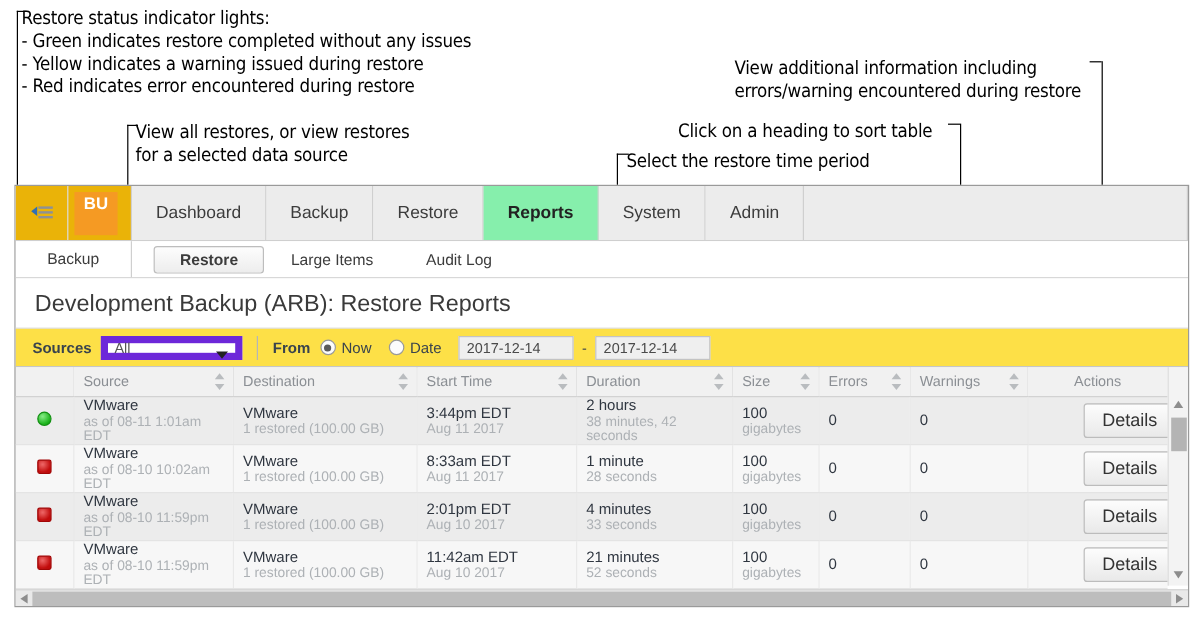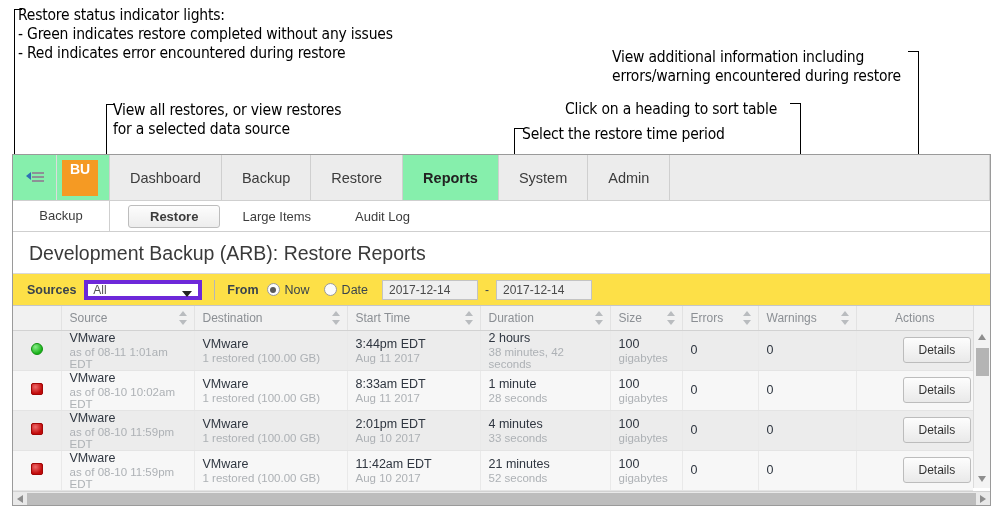--- a/index.html
+++ b/index.html
@@ -53,21 +53,21 @@
     background: #ececec;
     border-bottom: 1px solid #cfcfcf;
     box-sizing: border-box;
   }
   .nav-left {
     display: flex;
     align-items: center;
     width: 97px;
     border-right: 1px solid #cfcfcf;
     box-sizing: border-box;
-    background: #86efac;
+    background: #eab308;
     height: 100%;
   }
   .collapse-btn {
     width: 44px;
     display: flex;
     align-items: center;
     justify-content: center;
     height: 100%;
     border-right: 1px solid #dcdcdc;
     box-sizing: border-box;
@@ -176,21 +176,21 @@
     font-weight: bold;
     color: #39434d;
     font-size: 12.5px;
     margin-right: 8px;
   }
   .sel-wrap {
     position: relative;
     width: 118px;
     height: 20px;
     background: #fff;
-    border: 4px solid #6d28d9;
+    border: 6px solid #6d28d9;
     box-sizing: border-box;
     display: flex;
     align-items: center;
     padding-left: 5px;
     font-size: 12px;
     color: #555;
     cursor: pointer;
   }
   .sel-arrow {
     position: absolute;
@@ -304,21 +304,21 @@
     background: radial-gradient(circle at 35% 30%, #ef6a6a, #c10b0b 70%);
     border: 1px solid #a10606;
     border-radius: 2px;
   }
   .actions-cell { text-align: center; border-right: none; }
   .details-btn {
     display: inline-block;
     border: 1px solid #bcbcbc;
     border-radius: 3px;
     background: linear-gradient(#fdfdfd, #e9e9e9);
-    font-size: 12px;
+    font-size: 15px;
     color: #333;
     padding: 5px 15px;
     cursor: pointer;
     font-family: "Liberation Sans", sans-serif;
     margin-left: 38px;
   }
 
   
   .vscroll {
     width: 17px;
@@ -395,20 +395,21 @@
     border-right: 5px solid #2f6fb5;
     background: none;
   }
 </style>
 </head>
 <body>
 
 <div class="annot" style="left:18px; top:6px;">
   <div>Restore status indicator lights:</div>
   <div> - Green indicates restore completed without any issues</div>
+  <div> - Yellow indicates a warning issued during restore</div>
   <div> - Red indicates error encountered during restore</div>
 </div>
 <div class="annot-line hline" style="left:14px; top:9px; width:8px;"></div>
 <div class="annot-line vline" style="left:14px; top:9px; height:348px;"></div>
 <div class="annot-line hline" style="left:14px; top:356px; width:12px;"></div>
 
 <div class="annot" style="left:113px; top:101px;">
   <div>View all restores, or view restores</div>
   <div>for a selected data source</div>
 </div>

